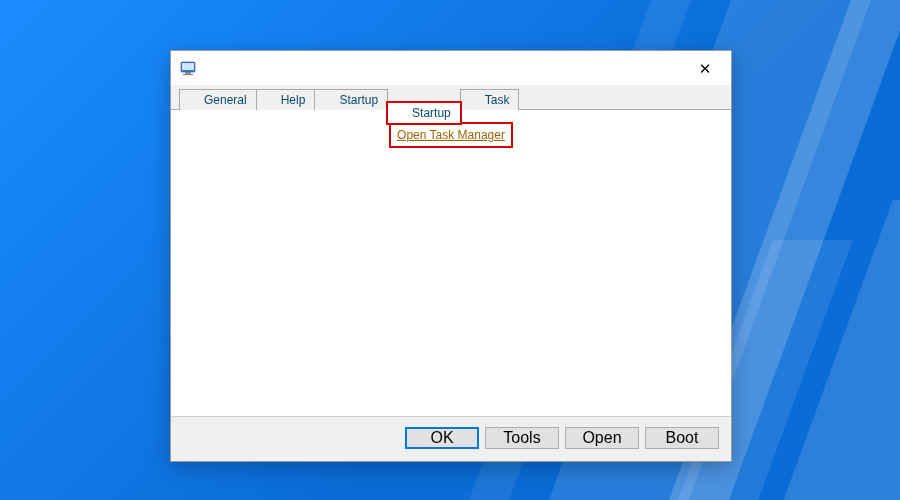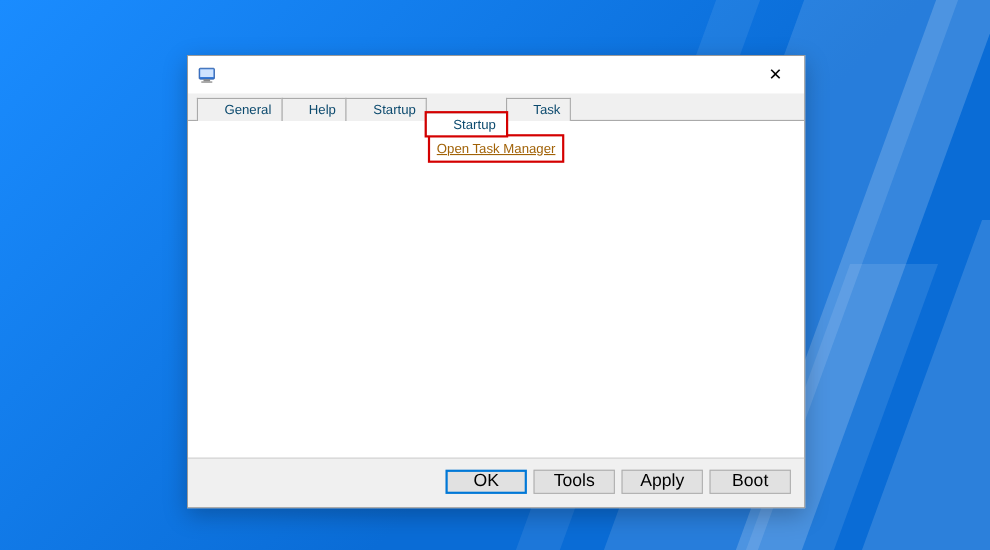--- a/index.html
+++ b/index.html
@@ -181,18 +181,18 @@
 
     <div class="tab-content">
       <span class="link-wrap">
         <span class="link">Open Task Manager</span>
       </span>
     </div>
 
     <div class="button-row">
       <button class="btn default">OK</button>
       <button class="btn">Tools</button>
-      <button class="btn">Apply</button>
+      <button class="btn">Open</button>
       <button class="btn">Boot</button>
     </div>
 
   </div>
 </div>
 
 </body></html>

